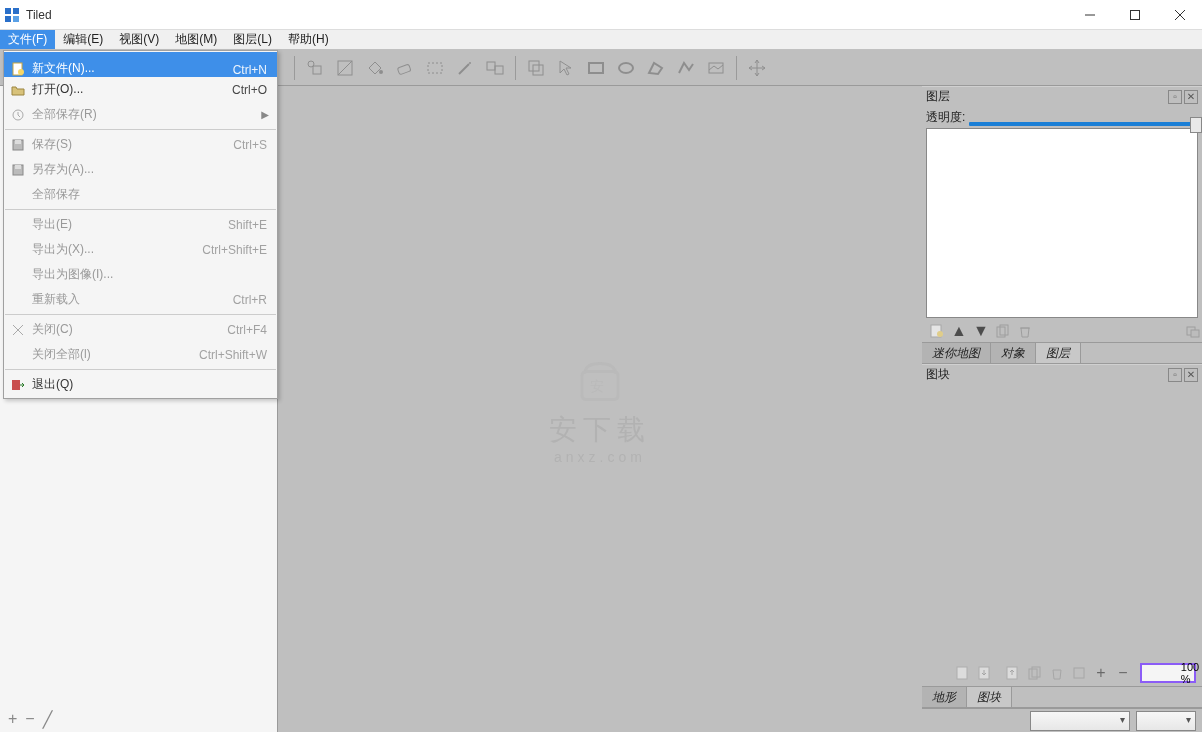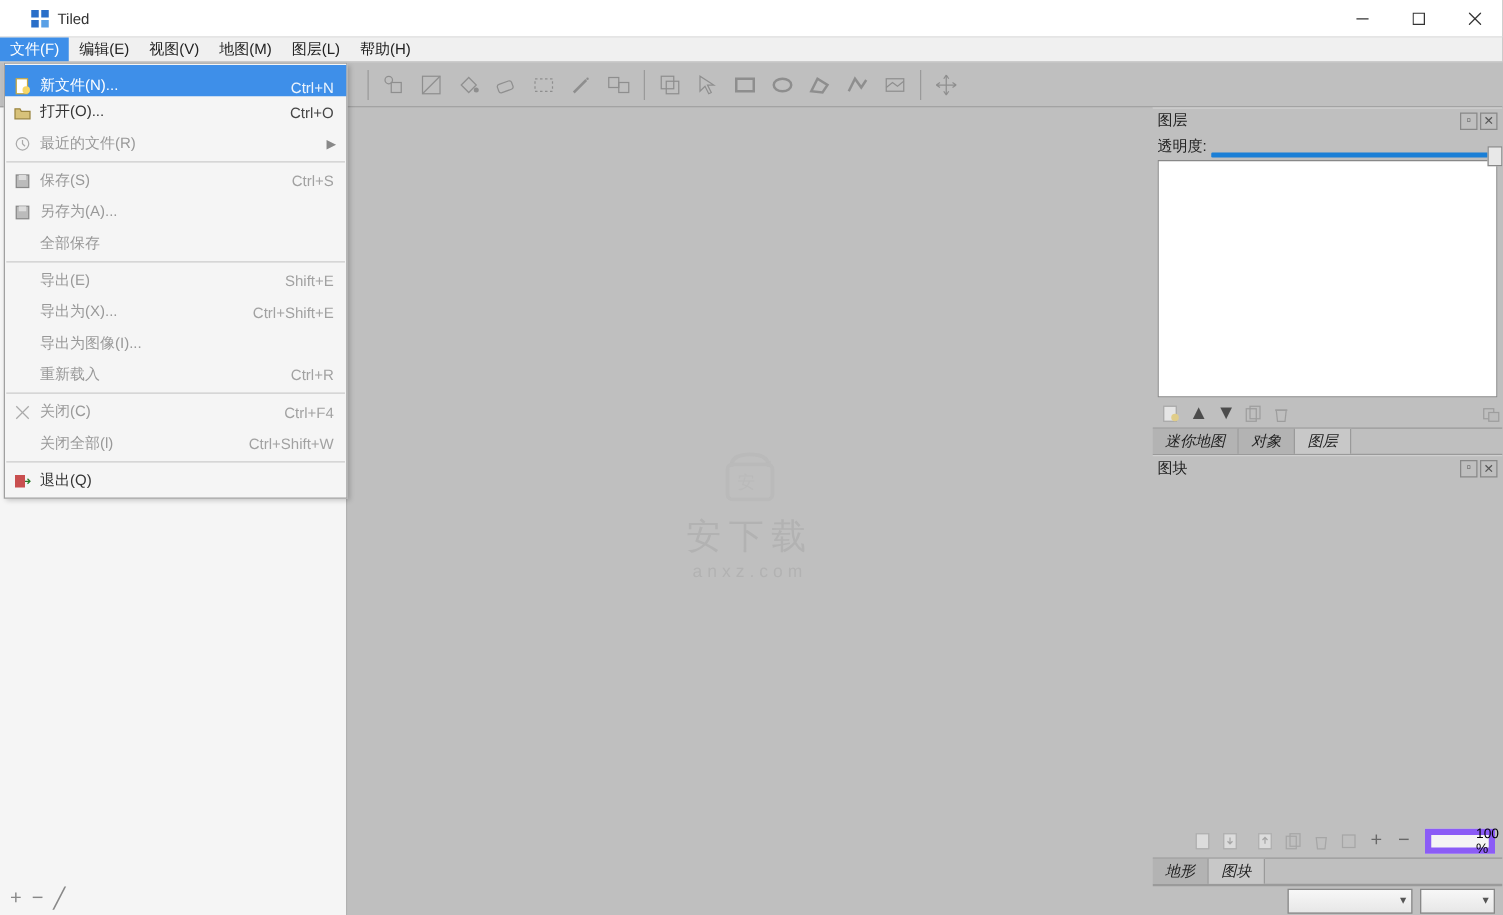--- a/index.html
+++ b/index.html
@@ -1,19 +1,19 @@
 <!DOCTYPE html>
 <html><head>
 <meta charset="utf-8">
 <style>
 * { box-sizing: border-box; margin: 0; padding: 0; font-family: "Microsoft YaHei", "Segoe UI", sans-serif; }
 body { width: 1202px; height: 732px; overflow: hidden; background: #bfbfbf; position: relative; }
 
 
-.titlebar { height: 30px; background: #fff; display: flex; align-items: center; padding-left: 24px; border-bottom: 1px solid #ddd; }
+.titlebar { height: 30px; background: #fff; display: flex; align-items: center; padding-left: 4px; border-bottom: 1px solid #ddd; }
 .app-icon { width: 16px; height: 16px; margin-right: 6px; }
 .app-title { font-size: 12px; color: #333; flex: 1; }
 .win-controls { display: flex; height: 100%; }
 .win-btn { width: 45px; height: 100%; display: flex; align-items: center; justify-content: center; font-size: 11px; color: #333; }
 .win-btn svg { stroke: #333; }
 
 
 .menubar { height: 20px; background: #f0f0f0; display: flex; align-items: stretch; font-size: 12px; border-bottom: 1px solid #c0c0c0; }
 .menu-item { padding: 0 8px; display: flex; align-items: center; color: #222; cursor: default; }
 .menu-item.active { background: #3e8fe9; color: #fff; }
@@ -58,21 +58,21 @@
 .layer-tools .lt { width: 18px; height: 18px; display: flex; align-items: center; justify-content: center; opacity: .6; }
 
 .tab-row { height: 22px; display: flex; align-items: stretch; background: #bfbfbf; font-size: 12px; border-top: 1px solid #9a9a9a; border-bottom: 1px solid #9a9a9a; }
 .tab { padding: 0 10px; display: flex; align-items: center; border-right: 1px solid #9a9a9a; background: #b3b3b3; color: #222; font-style: italic; }
 .tab.active { background: #c8c8c8; }
 
 .tileset-body { flex: 1; background: #bfbfbf; }
 
 .tileset-tools { height: 26px; display: flex; align-items: center; gap: 4px; padding: 0 6px; justify-content: flex-end; }
 .tileset-tools .tt { width: 18px; height: 18px; opacity: .45; display: flex; align-items: center; justify-content: center; }
-.tileset-tools .zoom { width: 56px; height: 20px; background: #f5f5f5; border: 5px solid #8b5cf6; font-size: 11px; display: flex; align-items: center; justify-content: center; margin-left: 4px; padding-left: 44px; }
+.tileset-tools .zoom { width: 56px; height: 20px; background: #f5f5f5; border: 2px solid #8b5cf6; font-size: 11px; display: flex; align-items: center; justify-content: center; margin-left: 4px; padding-left: 44px; }
 
 .status-row { height: 24px; background: #bfbfbf; display: flex; align-items: center; justify-content: flex-end; padding: 0 6px; gap: 6px; border-top: 1px solid #9a9a9a; }
 .status-combo { width: 100px; height: 20px; background: linear-gradient(#f7f7f7,#e7e7e7); border: 1px solid #888; position: relative; }
 .status-combo::after { content:'▾'; position: absolute; right: 4px; top: 2px; font-size: 10px; color: #555; }
 .status-combo.small { width: 60px; }
 </style>
 </head>
 <body>
 
 <div class="titlebar">
@@ -220,21 +220,21 @@
     <span class="mi-label">打开(O)...</span>
     <span class="mi-shortcut">Ctrl+O</span>
   </div>
   <div class="menu-row disabled">
     <span class="mi-icon">
         <svg width="14" height="14">
           <circle cx="7" cy="7" r="5" fill="none" stroke="#aaa"></circle>
           <path d="M7 4 L7 7 L9 9" stroke="#aaa" fill="none"></path>
         </svg>
       </span>
-    <span class="mi-label">最近的文件(R)</span>
+    <span class="mi-label">全部保存(R)</span>
     <span class="mi-arrow">▶</span>
   </div>
   <div class="menu-sep"></div>
   <div class="menu-row disabled">
     <span class="mi-icon">
         <svg width="14" height="14">
           <rect x="2" y="2" width="10" height="10" fill="#bbb" stroke="#888"></rect>
           <rect x="4" y="2" width="6" height="4" fill="#ddd"></rect>
         </svg>
       </span>

